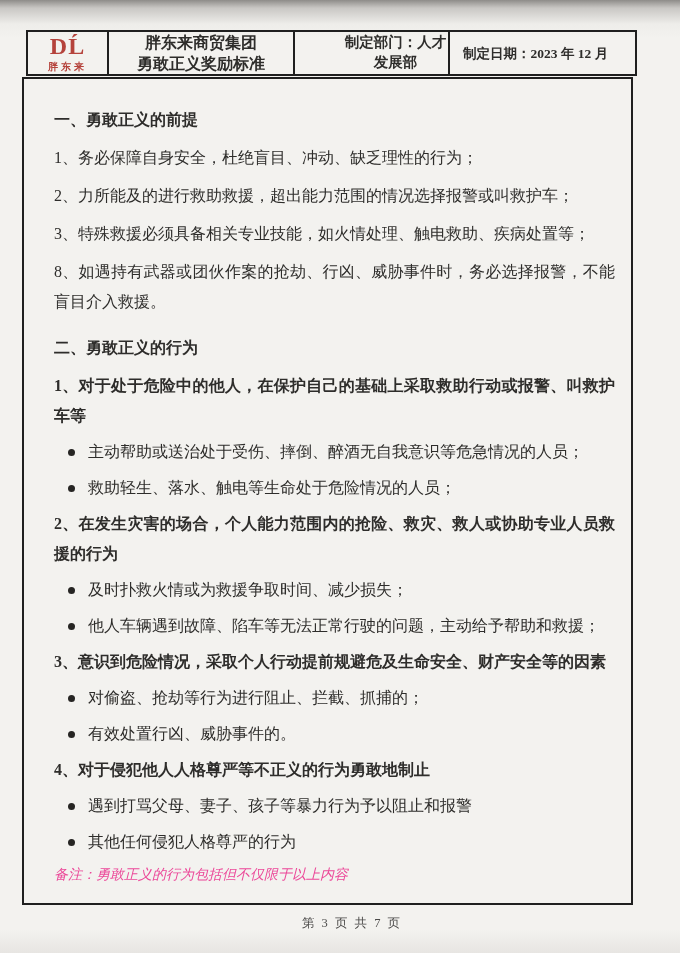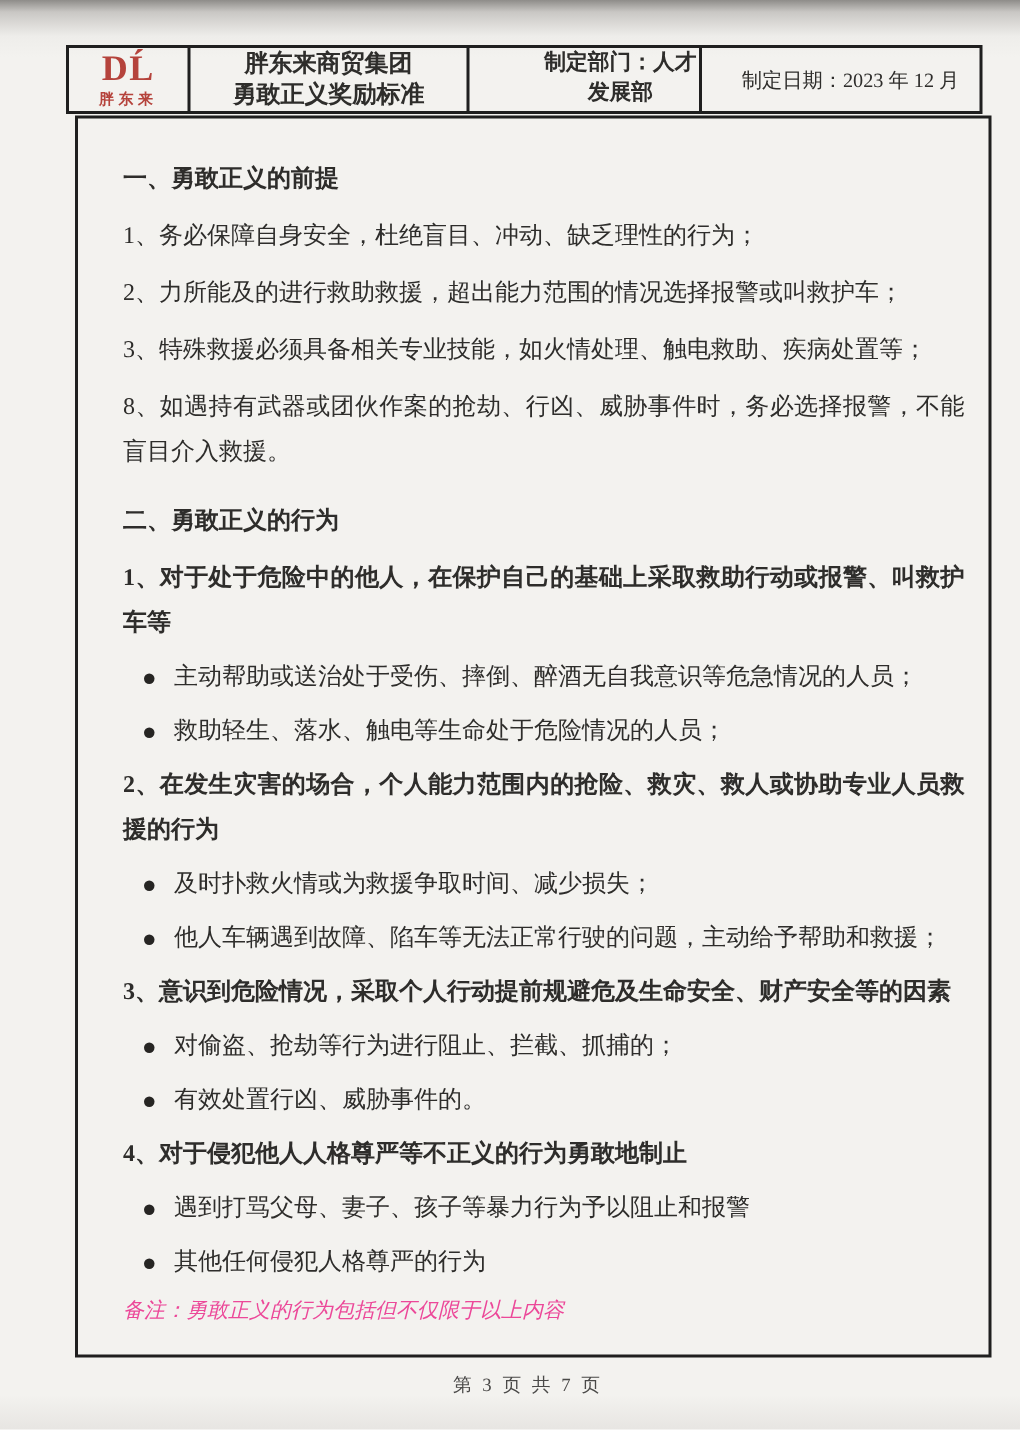--- a/index.html
+++ b/index.html
@@ -14,21 +14,21 @@
     position:relative;
     font-family:"Liberation Serif","DejaVu Serif",serif;
     color:var(--ink);
     background:linear-gradient(180deg,
       #8e8c89 0px,#c9c7c4 8px,#eeedea 24px,#f3f2ef 38px,
       #f3f2ef 930px,#e7e5e2 953px);
     overflow:hidden;
   }
   
   .header-table{
-    position:absolute;left:44px;top:30px;width:611px;height:46px;
+    position:absolute;left:26px;top:30px;width:611px;height:46px;
     display:grid;grid-template-columns:79px 186px 155px 1fr;
     border:2px solid var(--border);
     background:transparent;
   }
   .header-cell{
     border-left:2px solid var(--border);
     display:flex;flex-direction:column;align-items:center;justify-content:center;
     line-height:1.35;
   }
   .header-cell:first-child{border-left:none;}
@@ -38,26 +38,26 @@
     letter-spacing:1px;line-height:1;margin-top:2px;
     font-family:"Liberation Serif","DejaVu Serif",serif;
   }
   .logo-name{
     font-size:10px;font-weight:bold;color:var(--brand-red);
     letter-spacing:3px;margin-top:2px;
   }
   .title-cell{font-size:16px;font-weight:bold;line-height:21px;text-align:center;}
   .dept-cell{font-size:14.5px;font-weight:bold;text-align:center;padding-left:48px;}
   .dates-cell{
-    align-items:center;justify-content:center;
-    font-size:13.5px;font-weight:normal;line-height:19px;padding-left:13px;gap:46px;
+    align-items:flex-start;justify-content:center;
+    font-size:13.5px;font-weight:bold;line-height:19px;padding-left:13px;gap:46px;
   }
   
   .body-box{
-    position:absolute;left:50px;top:77px;width:611px;height:828px;
+    position:absolute;left:22px;top:77px;width:611px;height:828px;
     border:2px solid var(--border);
     padding:26px 16px 0 30px;
   }
   .blk{font-size:16px;line-height:30px;text-align:justify;}
   .blk.h{font-weight:bold;margin-bottom:8px;}
   .blk.p{font-weight:normal;margin-bottom:8px;}
   .blk.p4{margin-bottom:16px;}
   .blk.pb{font-weight:bold;margin-bottom:6px;}
   .blk.li{
     position:relative;padding-left:34px;margin-bottom:6px;font-weight:normal;

